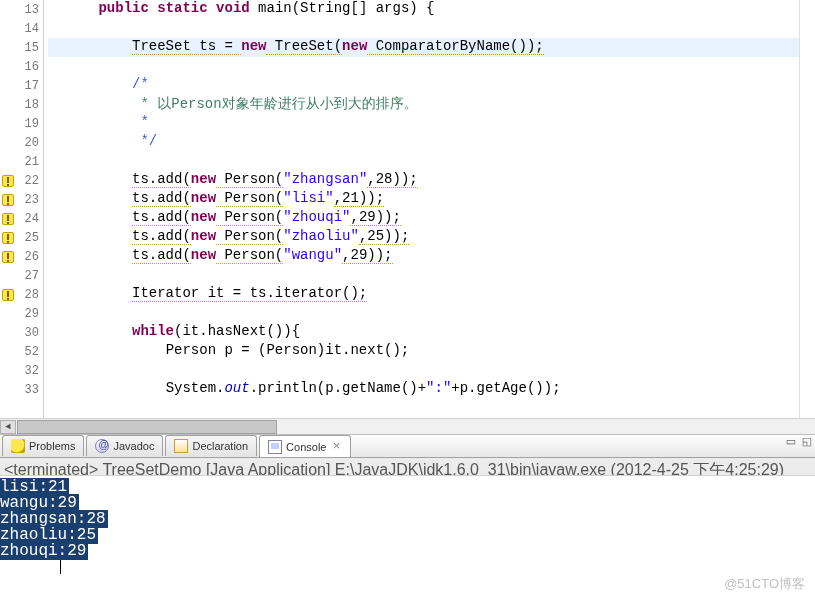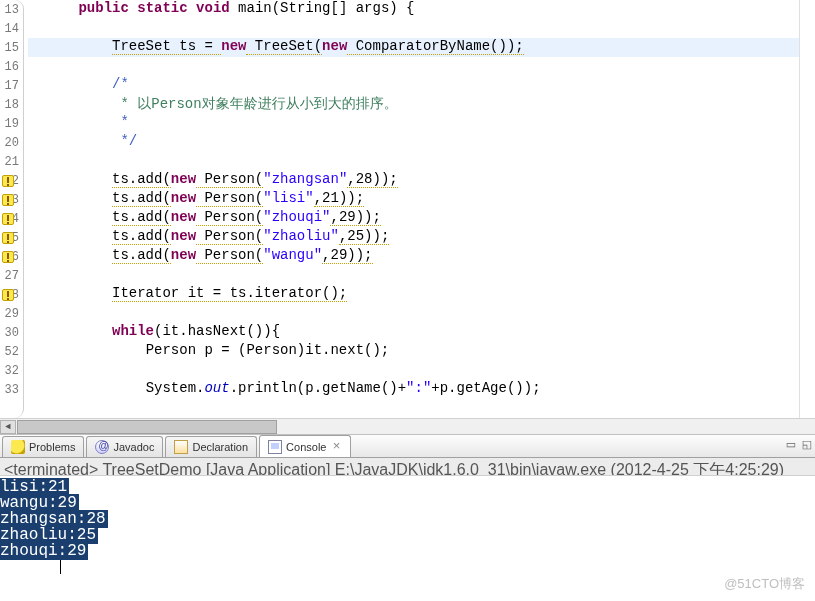--- a/index.html
+++ b/index.html
@@ -1,36 +1,36 @@
 <!DOCTYPE html>
 <html><head>
 <meta charset="utf-8">
 <style>
 * { box-sizing: border-box; margin: 0; padding: 0; }
 body { font-family: "Courier New", monospace; font-size: 13px; background: #fff; width: 815px; height: 601px; overflow: hidden; position: relative; }
 .editor-area { display: flex; height: 418px; overflow: hidden; background: #fff; }
-.gutter { width: 24px; background: #fff; border-right: 1px solid #d0d0d0; border-radius: 9px; }
+.gutter { width: 44px; background: #fff; border-right: 1px solid #d0d0d0; }
 .gutter-line { height: 19px; display: flex; align-items: center; justify-content: flex-end; padding-right: 4px; color: #787878; font-size: 12px; position: relative; }
 .warn-icon { position: absolute; left: 2px; width: 12px; height: 12px; background: #fce94f; border: 1px solid #c4a000; border-radius: 2px; }
 .warn-icon::after { content: ""; position: absolute; left: 4px; top: 1px; width: 2px; height: 6px; background: #8f5902; }
 .warn-icon::before { content: ""; position: absolute; left: 4px; top: 8px; width: 2px; height: 2px; background: #8f5902; }
 .code-pane { flex: 1; padding-left: 4px; overflow: hidden; }
 .code-line { height: 19px; white-space: pre; font-family: "Courier New", monospace; font-size: 14px; color: #000; }
 .code-line.highlight { background: #e8f2fe; }
 .kw { color: #7f0055; font-weight: bold; }
 .str { color: #2a00ff; }
 .cmt { color: #3f7f5f; }
 .cmt-doc { color: #3f5fbf; }
 .field { color: #0000c0; }
 .squiggle { border-bottom: 1px dotted #c4a000; }
 .right-strip { width: 16px; background: #fff; border-left: 1px solid #e0e0e0; }
 .hscroll { height: 16px; background: #f0f0f0; border-top: 1px solid #d0d0d0; display: flex; align-items: center; }
 .hscroll .arrow { width: 16px; height: 14px; background: #e0e0e0; border: 1px solid #b0b0b0; text-align: center; font-size: 9px; line-height: 12px; color: #555; }
 .hscroll .thumb { width: 260px; height: 14px; background: #c8c8c8; border: 1px solid #a0a0a0; margin-left: 1px; }
-.tabs-bar { height: 24px; background: linear-gradient(#fdfdfd,#e8e8e8); border-top: 1px solid #c0c0c0; border-bottom: 1px solid #a0a0a0; display: flex; align-items: center; font-family: Tahoma, sans-serif; font-size: 11px; padding-left: 2px; }
+.tabs-bar { height: 24px; background: linear-gradient(#fdfdfd,#e8e8e8); border-top: 1px solid #c0c0c0; border-bottom: 1px solid #a0a0a0; display: flex; align-items: flex-start; font-family: Tahoma, sans-serif; font-size: 11px; padding-left: 2px; }
 .tab { height: 21px; padding: 0 8px; border: 1px solid #a0a0a0; border-bottom: none; background: linear-gradient(#f6f6f6,#e4e4e4); margin-right: 2px; display: flex; align-items: center; gap: 4px; border-radius: 3px 3px 0 0; color: #333; }
 .tab.active { background: #fff; height: 22px; }
 .tab-icon { width: 14px; height: 14px; display: inline-block; }
 .icon-problems { background: radial-gradient(circle at 40% 40%, #fce94f 60%, #c4a000 70%); border-radius: 2px; }
 .icon-javadoc { background: linear-gradient(#fff,#d0d0ff); border: 1px solid #8080c0; border-radius: 7px; position: relative; }
 .icon-javadoc::after { content: "@"; position: absolute; left: 2px; top: -1px; font-size: 10px; color: #4040a0; }
 .icon-decl { background: linear-gradient(#fff,#ffe0a0); border: 1px solid #c0a040; }
 .icon-console { background: #fff; border: 1px solid #8080a0; position: relative; }
 .icon-console::after { content: ""; position: absolute; left: 2px; top: 2px; width: 8px; height: 6px; background: #c0d0ff; }
 .close-x { width: 12px; height: 12px; color: #888; font-size: 13px; line-height: 10px; text-align: center; }

